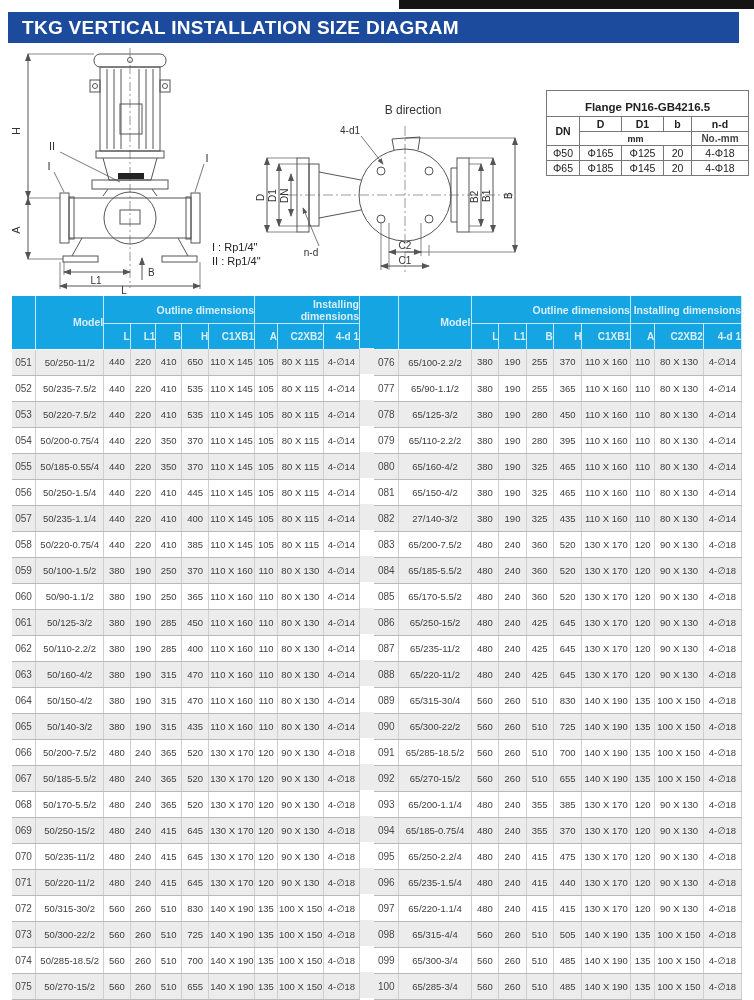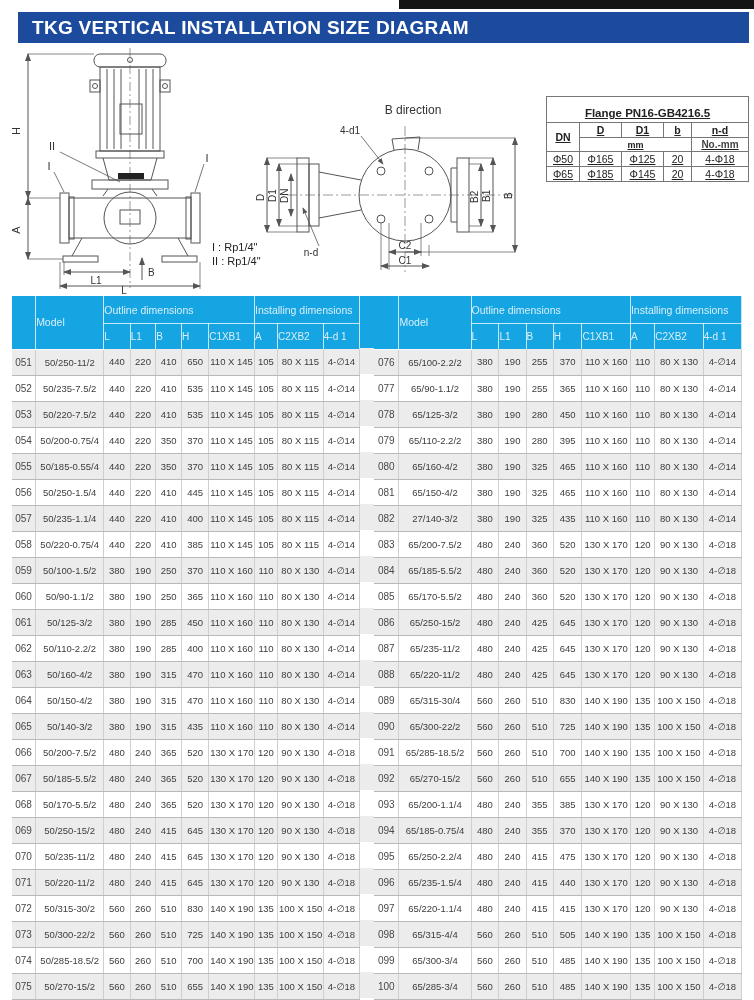--- a/index.html
+++ b/index.html
@@ -6,53 +6,53 @@
   #page{
     position:relative;width:754px;height:1000px;overflow:hidden;background:#ffffff;
     font-family:"Liberation Sans","DejaVu Sans",sans-serif;color:#333;
   }
   
   .top-black{position:absolute;left:399px;top:0;width:355px;height:9px;background:#141414;}
   
   .banner{
     position:absolute;left:8px;top:12px;width:731px;height:31px;background:#1c4b9e;
     color:#ffffff;font-weight:bold;font-size:19px;line-height:31px;padding-left:14px;
-    box-sizing:border-box;letter-spacing:.3px;white-space:nowrap;margin-left:10px;
+    box-sizing:border-box;letter-spacing:.3px;white-space:nowrap;
   }
   
   .svg-abs{position:absolute;}
   svg text{font-family:"Liberation Sans","DejaVu Sans",sans-serif;fill:#333;}
   .ports-note{
     position:absolute;left:212px;top:240px;font-size:11px;line-height:14px;color:#222;z-index:2;
   }
   
   .flange{
-    position:absolute;left:546px;top:96px;width:202px;border-collapse:collapse;
-    font-size:10.5px;color:#222;background:#fff;table-layout:fixed;text-decoration:underline;
+    position:absolute;left:546px;top:90px;width:202px;border-collapse:collapse;
+    font-size:10.5px;color:#222;background:#fff;table-layout:fixed;
   }
   .flange th,.flange td{border:1px solid #777;text-align:center;padding:1px 0;height:15px;box-sizing:border-box;}
   .flange .f-title{font-weight:bold;font-size:11.5px;height:26px;vertical-align:bottom;padding-bottom:3px;}
   .flange .f-unit{font-size:9px;height:13px;}
   .flange .f-nd-unit{font-size:10px;color:#444;height:13px;}
   
   .tables-wrap{
     position:absolute;left:12px;top:296px;width:730px;height:702px;display:flex;gap:14px;
     background-image:
       linear-gradient(#14a5e2,#14a5e2),
       repeating-linear-gradient(to bottom,#ececec 52px,#ececec 78px,#ffffff 78px,#ffffff 104px);
     background-size:100% 52px,100% 100%;
     background-repeat:no-repeat,repeat;
   }
   table.size{
     border-collapse:collapse;table-layout:fixed;font-size:9.5px;color:#3c3c3c;height:702px;
   }
   table.size-left{width:348px;}
   table.size-right{width:368px;}
   table.size th{
-    background:#14a5e2;color:#d8eef9;font-weight:normal;text-align:left;
+    background:#14a5e2;color:#d8eef9;font-weight:bold;text-align:right;
     border-right:1px solid rgba(255,255,255,.75);padding:0;
   }
   table.size tr.gh th{height:27px;font-size:10.5px;border-bottom:1px solid rgba(255,255,255,.75);}
   table.size tr.sh th{height:25px;font-size:10px;}
   table.size th.span2{border-bottom:none;}
   table.size td{
     height:26px;box-sizing:border-box;text-align:center;padding:0 1px;
     border-right:1px solid #cfcfcf;border-bottom:1px solid #b9b9b9;background:#ffffff;
     overflow:hidden;white-space:nowrap;
   }

